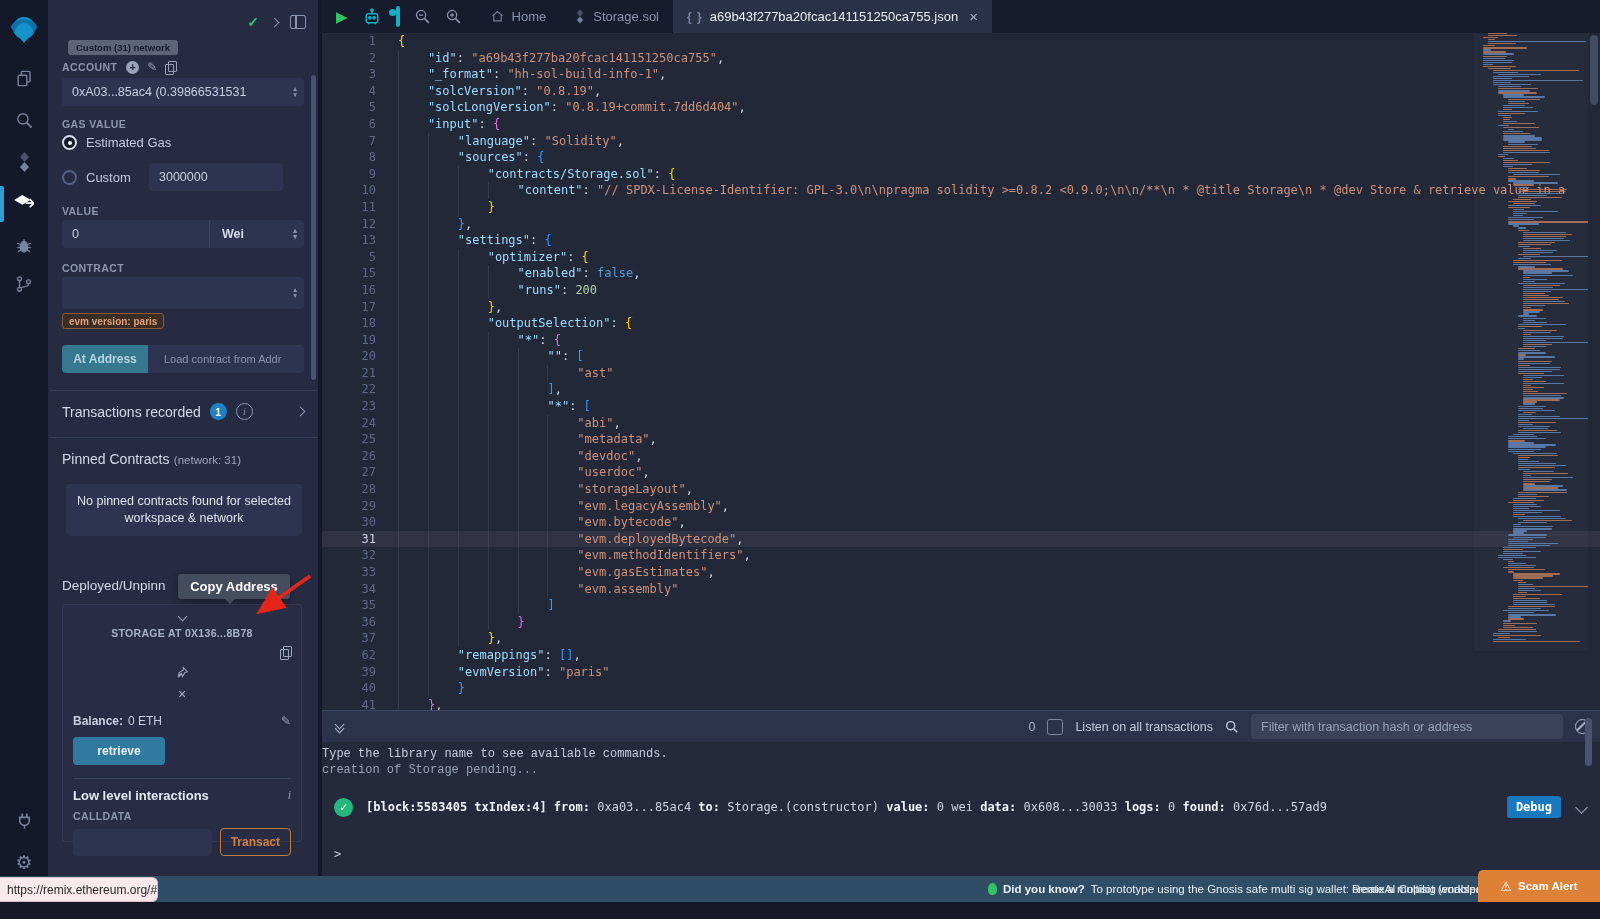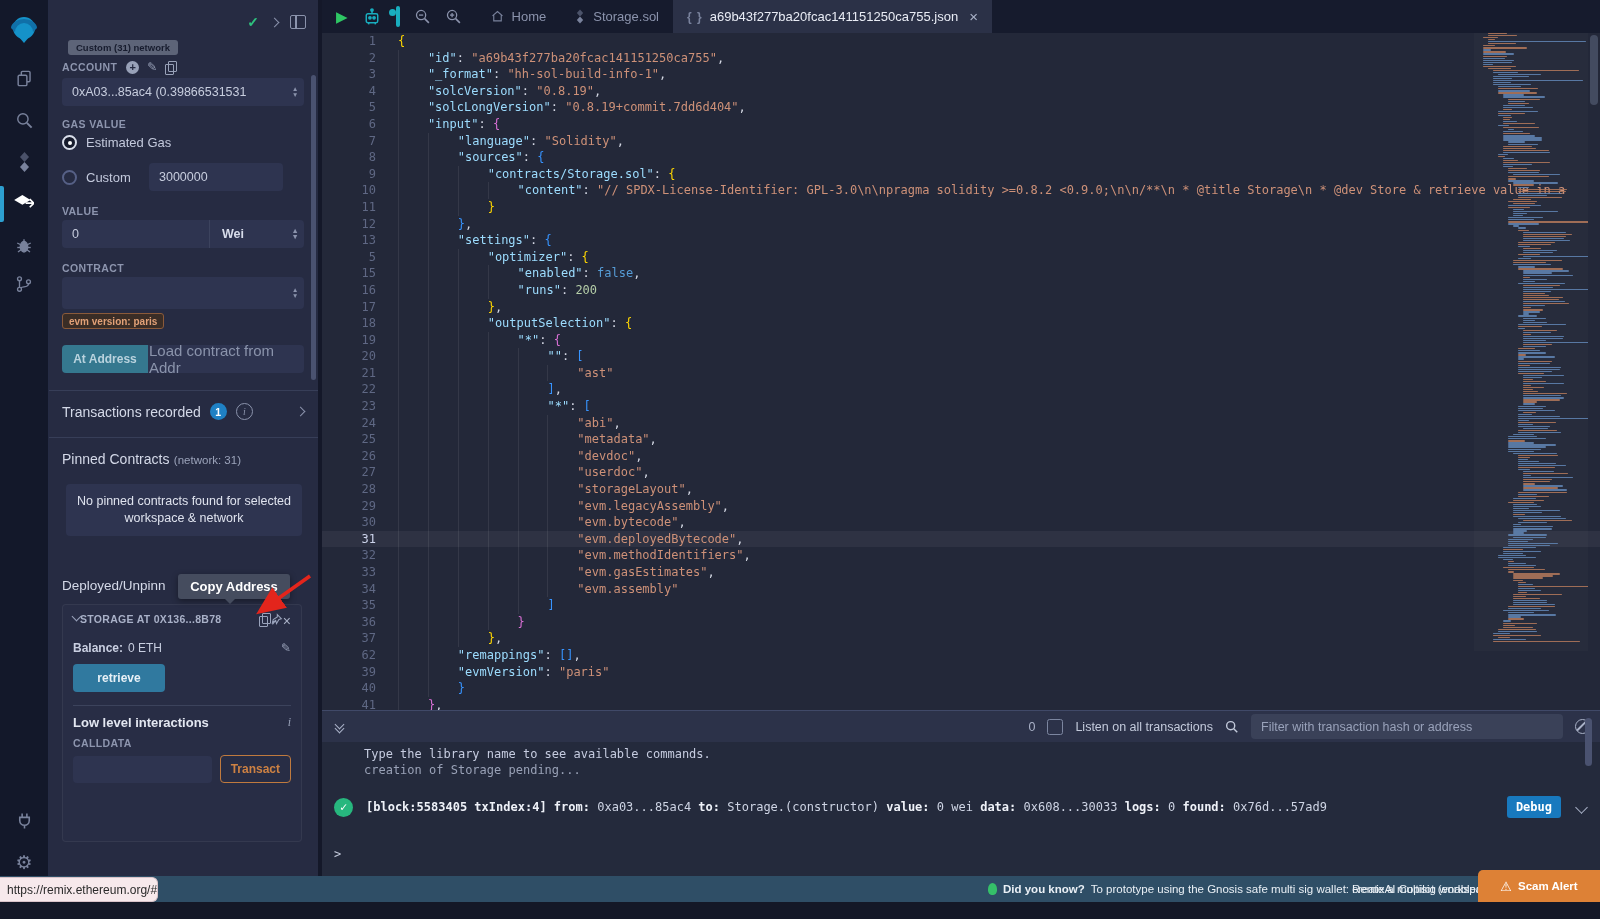--- a/index.html
+++ b/index.html
@@ -41,21 +41,21 @@
   .info-c{display:inline-flex;align-items:center;justify-content:center;width:15px;height:15px;border-radius:50%;border:1.4px solid #8b93ac;color:#8b93ac;font-size:10px;font-style:italic;font-family:"Liberation Serif",serif;}
   .chev{display:inline-block;width:6px;height:6px;border-right:1.7px solid currentColor;border-bottom:1.7px solid currentColor;transform:rotate(45deg);}
   .chev.r{transform:rotate(-45deg);}
   .emptybox{position:absolute;left:18px;right:16px;top:484px;height:52px;background:#2e3450;border-radius:4px;display:flex;align-items:center;justify-content:center;text-align:center;font-size:12.5px;color:#dfe3ee;line-height:17px;}
   .dep-title{position:absolute;left:14px;top:578px;font-size:13.5px;color:#d4d9e8;white-space:nowrap;}
   .tooltip{position:absolute;left:130px;top:574px;width:112px;height:25px;background:#454c5e;border-radius:3px;color:#fff;font-size:13px;font-weight:bold;display:flex;align-items:center;justify-content:center;box-shadow:0 2px 6px rgba(0,0,0,.4);z-index:5;}
   .tooltip::after{content:"";position:absolute;left:46px;bottom:-5px;border-left:6px solid transparent;border-right:6px solid transparent;border-top:6px solid #454c5e;}
   .redarrow{position:absolute;left:190px;top:570px;z-index:6;}
   
   .card{position:absolute;left:14px;top:604px;width:240px;height:238px;background:#282d45;border:1px solid rgba(255,255,255,.06);border-radius:4px;box-sizing:border-box;padding:8px 10px;}
-  .card-h{display:flex;color:#9aa3bc;}
+  .card-h{display:flex;align-items:center;gap:7px;color:#9aa3bc;flex-direction:column;}
   .card-title{font-size:10.5px;font-weight:bold;letter-spacing:.3px;color:#a9b1c8;}
   .store-btn{width:92px;height:28px;background:#b06a42;border-radius:4px 0 0 4px;color:#f3e3d6;font-size:12px;font-weight:bold;display:flex;align-items:center;justify-content:center;}
   .retr-btn{width:92px;height:28px;background:#30799f;border-radius:4px;color:#e8f1f7;font-size:12px;font-weight:bold;display:flex;align-items:center;justify-content:center;}
   .transact{height:26px;padding:0 10px;border:1px solid #c07a3e;color:#cd8143;border-radius:4px;font-size:12px;font-weight:bold;display:flex;align-items:center;background:transparent;}
   
   .main{position:absolute;left:318px;top:0;right:0;height:876px;background:#232839;border-left:4px solid #141829;}
   .tabbar{position:absolute;left:0;top:0;right:0;height:33px;background:#161b2d;display:flex;align-items:stretch;}
   .edtools{display:flex;align-items:center;gap:14px;padding:0 14px;color:#8b93ac;}
   .toggleic{width:23px;height:14px;border:2px solid #19aebf;border-radius:8px;position:relative;background:#10202c;}
   .toggleic::after{content:"";position:absolute;right:1.5px;top:1.5px;width:7px;height:7px;border-radius:50%;background:#19aebf;}
@@ -77,21 +77,21 @@
   .edscroll{position:absolute;top:35px;right:2px;width:8px;height:70px;background:rgba(130,140,170,.35);border-radius:4px;}
   
   .tbar{position:absolute;left:0;right:0;top:710px;height:32px;background:#2c3249;border-top:1px solid #404968;display:flex;align-items:center;padding:0 10px;box-sizing:border-box;color:#aab2c8;}
   .dblchev{display:flex;flex-direction:column;gap:1px;margin-left:4px;}
   .tbar-right{margin-left:auto;display:flex;align-items:center;gap:12px;}
   .cbox{width:14px;height:14px;border:1.5px solid #7c86a0;border-radius:2.5px;}
   .filter{width:312px;height:25px;background:#3a4158;border-radius:4px;color:#99a2ba;font-size:12.5px;display:flex;align-items:center;padding:0 10px;box-sizing:border-box;}
   .banic{width:13px;height:13px;border:1.6px solid #aab2c8;border-radius:50%;position:relative;}
   .banic::after{content:"";position:absolute;left:-1px;top:5px;width:13px;height:1.6px;background:#aab2c8;transform:rotate(-45deg);}
   .term{position:absolute;left:0;right:0;top:742px;height:134px;background:#242a3c;font-family:"DejaVu Sans Mono",monospace;font-size:12px;}
-  .tmsg{padding-left:42px;line-height:16px;}
+  .tmsg{line-height:16px;font-family:Liberation Mono, monospace;}
   .tmsg.dim{color:#99a1b6;}
   .txrow{position:absolute;left:12px;right:14px;top:50px;height:30px;display:flex;align-items:center;}
   .okcirc{width:19px;height:19px;border-radius:50%;background:#27b77e;color:#fff;font-size:12px;display:flex;align-items:center;justify-content:center;flex:none;}
   .txtext{margin-left:13px;color:#ced4e4;white-space:nowrap;overflow:hidden;}
   .txtext b{color:#eef1f8;}
   .debugbtn{margin-left:auto;background:#1879be;color:#fff;font-family:"DejaVu Sans Mono",monospace;font-weight:bold;font-size:12px;padding:4px 9px;border-radius:3px;}
   .prompt{position:absolute;left:12px;top:105px;color:#c3cadb;}
   .termscroll{position:absolute;right:8px;top:718px;width:7px;height:48px;background:#4a5270;border-radius:4px;z-index:4;}
   
   .statusbar{position:absolute;left:0;right:0;top:876px;height:26px;background:#2f4e66;color:#eaf0f6;font-size:11.5px;z-index:5;}
@@ -230,21 +230,21 @@
           <span>▴</span>
           <span>▾</span>
         </span>
     </div>
     <div class="evm-badge">evm version: paris</div>
 
     <div class="row" style="top:345px;display:flex;">
       <span class="btn-teal" style="width:86px;height:28px;">
         <span>At Address</span>
       </span>
-      <span class="inputbox" style="flex:1;height:28px;padding-left:1px;border-radius:0 4px 4px 0;color:#8a93ab;font-size:15px;">
+      <span class="inputbox" style="flex:1;height:28px;padding-left:16px;border-radius:0 4px 4px 0;color:#8a93ab;font-size:11px;">
         <span>Load contract from Addr</span>
       </span>
     </div>
 
     <div class="divider" style="top:390px;"></div>
     <div class="row" style="top:403px;display:flex;align-items:center;gap:9px;">
       <span class="sec-title">Transactions recorded</span>
       <span class="badge-blue">1</span>
       <span class="info-c">i</span>
       <span class="chev r" style="margin-left:auto;color:#8b93ac;"></span>

